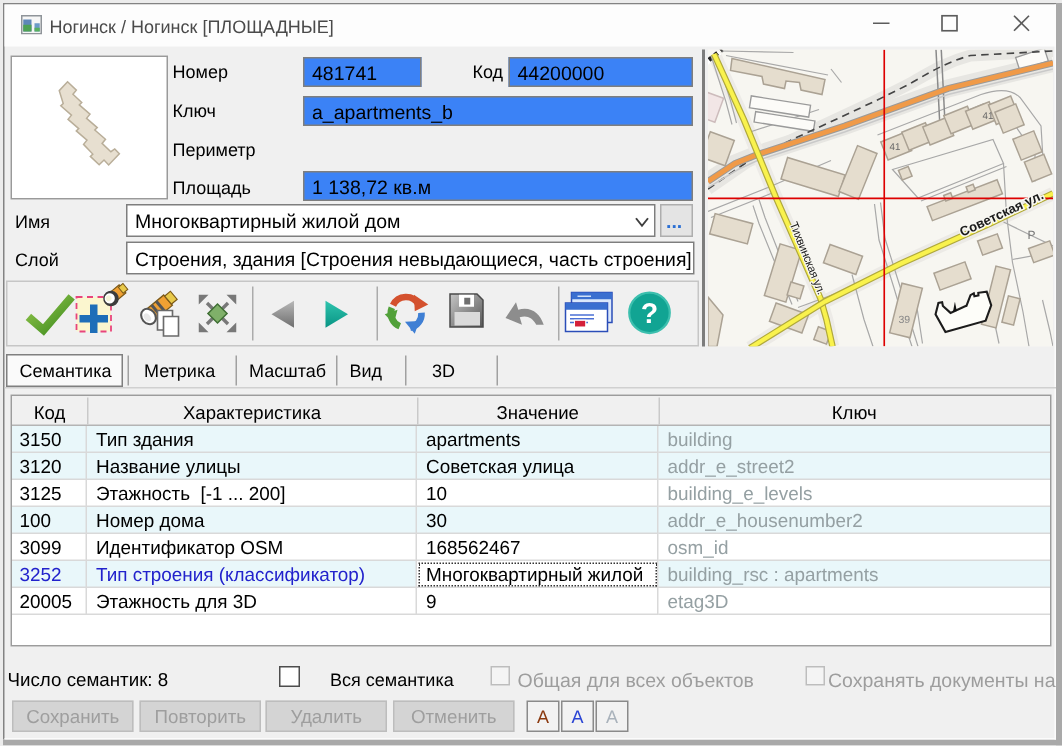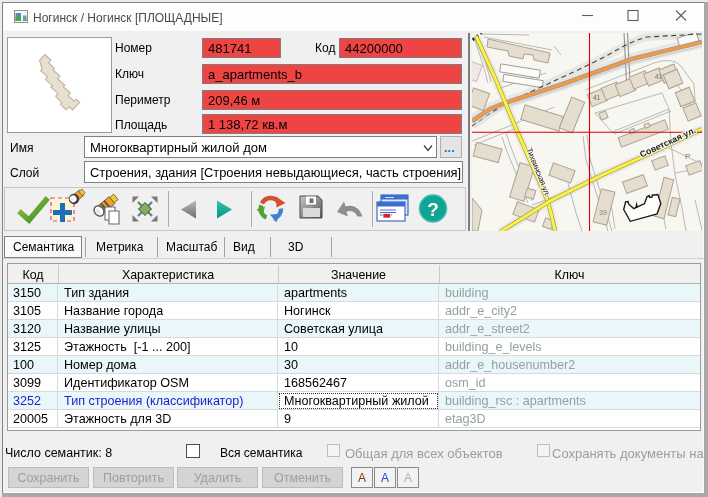--- a/index.html
+++ b/index.html
@@ -7,21 +7,21 @@
   .abs { position:absolute; }
   #win { position:absolute; left:0; top:0; width:708px; height:497px; background:#ececec; }
   #frame { position:absolute; left:2px; top:2px; width:702px; height:491px;
            border-top:1px solid #838383; border-left:1px solid #838383; background:#f0f0f0; }
   #edgeR { position:absolute; left:704px; top:2px; width:4px; height:495px; background:#a9a9a9; }
   #edgeB { position:absolute; left:2px; top:493px; width:706px; height:4px; background:#a9a9a9; }
   #hlR { position:absolute; left:703px; top:3px; width:1px; height:490px; background:#fbfbfb; }
   #hlB { position:absolute; left:3px; top:492px; width:701px; height:1px; background:#fbfbfb; }
   #titlebar { position:absolute; left:3px; top:3px; width:701px; height:28px; background:#fdfdfd; }
   .lbl { position:absolute; font-size:12px; color:#000; white-space:nowrap; }
-  .fld { position:absolute; background:#ef4444; border:1px solid #7e7e7e; font-size:13px;
+  .fld { position:absolute; background:#3b82f6; border:1px solid #7e7e7e; font-size:13px;
          color:#000; padding-left:5px; display:flex; align-items:center; white-space:nowrap; overflow:hidden; }
   .wfld { background:#fff; }
   .tsep { position:absolute; width:1px; background:#a0a0a0; }
   .hd { font-size:12.4px; }
   .row { display:flex; height:18px; background:#fff; color:#000; }
   .row.alt { background:#e9f7fa;text-align:right; }
   .row > div { border-right:1px solid #d9d9d9; border-bottom:1px solid #d9d9d9; display:flex; align-items:center; white-space:nowrap; overflow:hidden; }
   .c0 { width:50px; padding-left:5px; }
   .c1 { width:220px; padding-left:6px; }
   .c2 { width:161px; padding-left:6px; }
@@ -68,21 +68,20 @@
 
   <div class="lbl" style="left:115px;top:41px;">Номер</div>
   <div class="lbl" style="left:115px;top:67px;">Ключ</div>
   <div class="lbl" style="left:115px;top:93px;">Периметр</div>
   <div class="lbl" style="left:115px;top:118px;">Площадь</div>
   <div class="lbl" style="left:315px;top:41px;">Код</div>
 
   <div class="fld" style="left:202px;top:38px;width:79px;height:20px;">481741</div>
   <div class="fld" style="left:339px;top:38px;width:123px;height:20px;">44200000</div>
   <div class="fld" style="left:202px;top:64px;width:260px;height:20px;">a_apartments_b</div>
-  <div class="fld" style="left:202px;top:90px;width:260px;height:20px;">209,46 м</div>
   <div class="fld" style="left:202px;top:114px;width:260px;height:20px;">1 138,72 кв.м</div>
 
   <div class="lbl" style="left:10px;top:141px;">Имя</div>
   <div class="fld wfld" style="left:84px;top:136px;width:353px;height:22px;font-size:13px;">Многоквартирный жилой дом</div>
   <svg class="abs" style="left:423px;top:144px" width="10" height="8" viewBox="0 0 10 8">
     <path d="M1,1.5 L5,6.5 L9,1.5" fill="none" stroke="#404040" stroke-width="1.3"></path>
   </svg>
   <div class="abs" style="left:440px;top:136px;width:22px;height:22px;background:#e4e4e4;border:1px solid #aeaeae;"></div>
   <div class="abs" style="left:444px;top:146px;width:14px;height:6px;color:#2a6fd4;font-size:13px;font-weight:bold;letter-spacing:0px;line-height:3px;">...</div>
   <div class="lbl" style="left:10px;top:166px;">Слой</div>
@@ -322,26 +321,20 @@
   <div class="tsep" style="left:58px;top:265px;height:18px;background:#c9c9c9;"></div>
   <div class="tsep" style="left:278px;top:265px;height:18px;background:#c9c9c9;"></div>
   <div class="tsep" style="left:439px;top:265px;height:18px;background:#c9c9c9;"></div>
   <div id="grid" class="abs" style="left:8px;top:284px;width:692px;height:144px;font-size:12.6px;">
     <div class="row alt">
         <div class="c0">3150</div>
         <div class="c1">Тип здания</div>
         <div class="c2">apartments</div>
         <div class="c3">building</div>
       </div>
-    <div class="row">
-        <div class="c0">3105</div>
-        <div class="c1">Название города</div>
-        <div class="c2">Ногинск</div>
-        <div class="c3">addr_e_city2</div>
-      </div>
     <div class="row alt">
         <div class="c0">3120</div>
         <div class="c1">Название улицы</div>
         <div class="c2">Советская улица</div>
         <div class="c3">addr_e_street2</div>
       </div>
     <div class="row">
         <div class="c0">3125</div>
         <div class="c1">Этажность&nbsp; [-1 ... 200]</div>
         <div class="c2">10</div>

